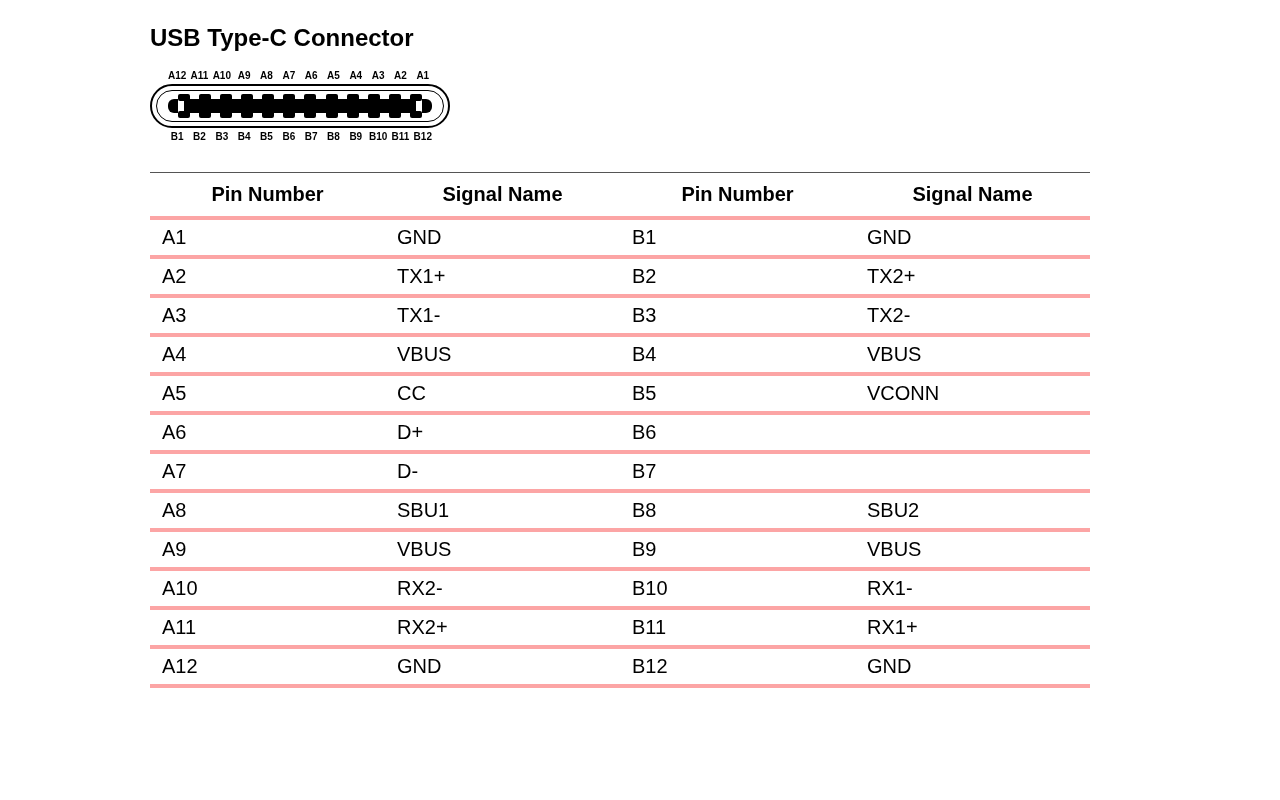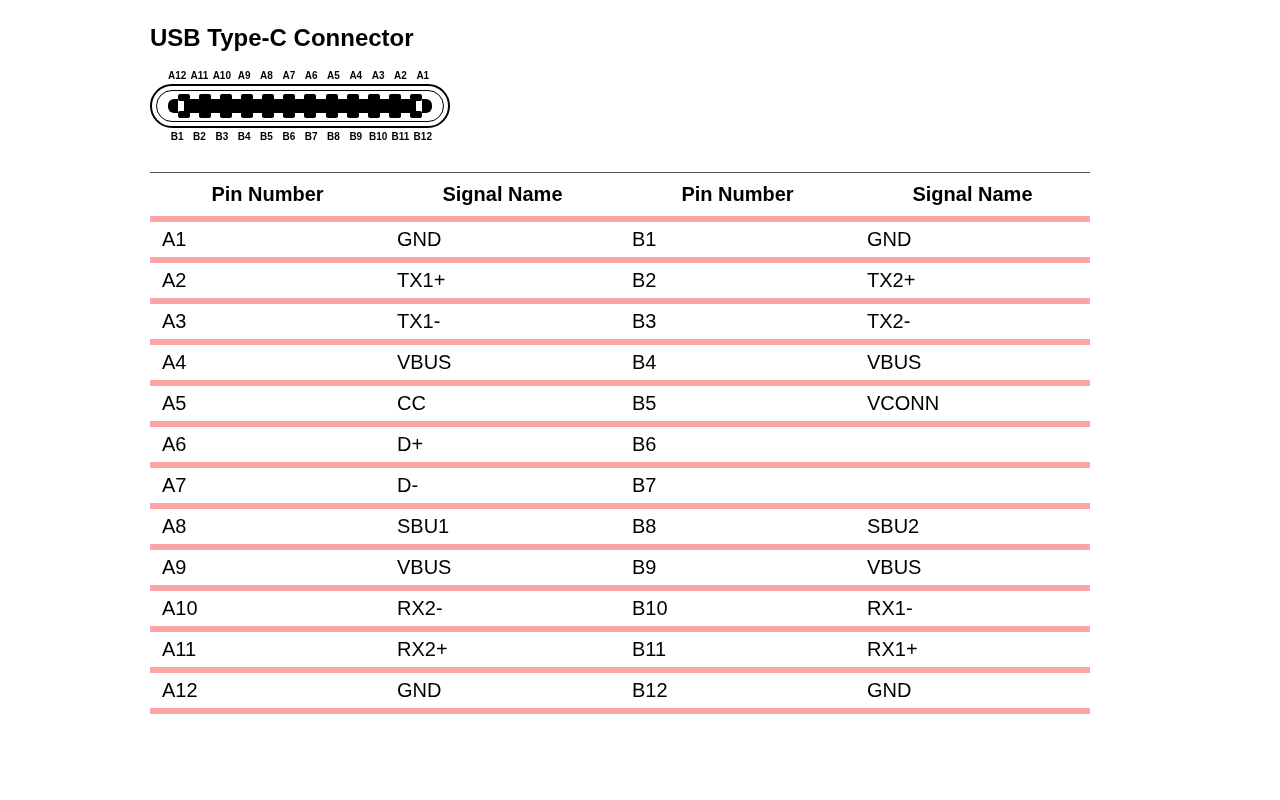--- a/index.html
+++ b/index.html
@@ -88,21 +88,21 @@
 
   .pinout-table {
     width: 940px;
     border-collapse: collapse;
     table-layout: fixed;
   }
   .pinout-table th, .pinout-table td {
     text-align: left;
     padding: 6px 12px;
     border-top: 1px solid #555;
-    border-bottom: 6px solid #fca5a5;
+    border-bottom: 4px solid #fca5a5;
     font-size: 20px;
   }
   .pinout-table th {
     font-weight: 700;
     text-align: center;
     font-size: 20px;
     padding: 10px 12px;
   }
   .pinout-table td {
     font-weight: 400;

